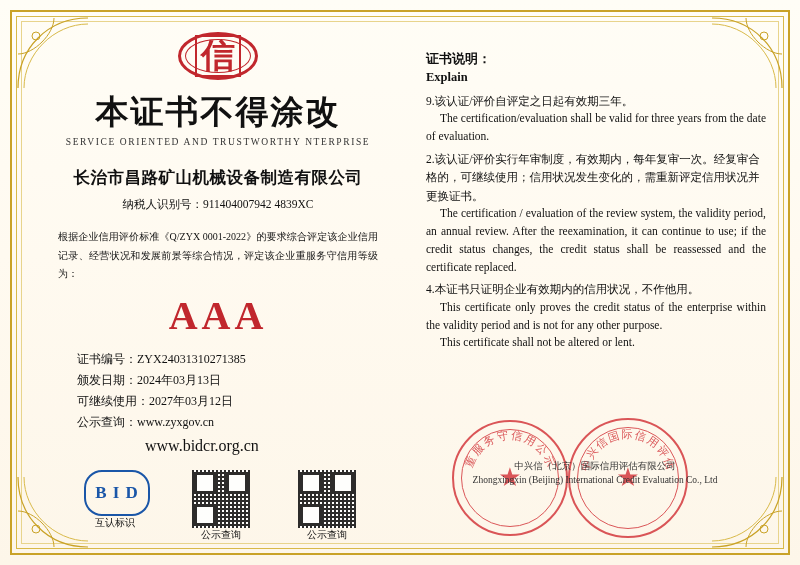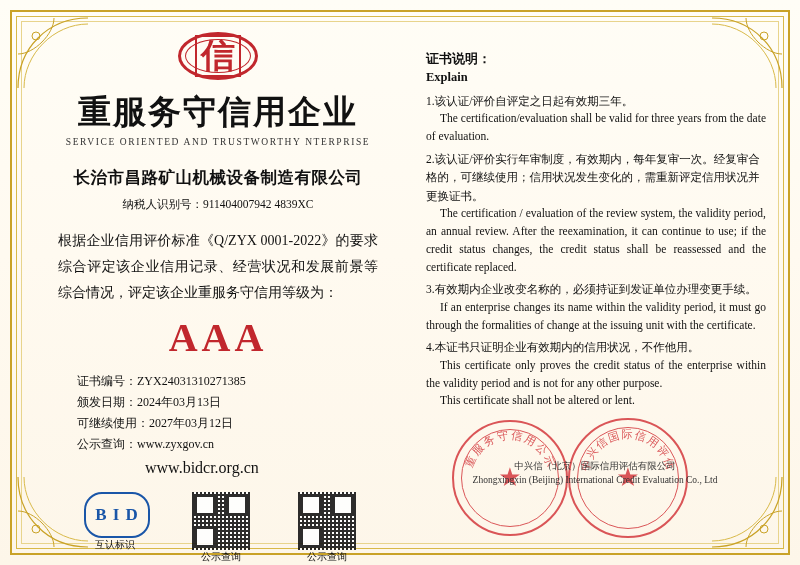--- a/index.html
+++ b/index.html
@@ -83,21 +83,21 @@
     margin-bottom:20px;font-family:"Liberation Serif",serif;
   }
   .company{
     font-size:16.5px;font-weight:bold;color:#111;margin-bottom:8px;
     letter-spacing:0.5px;
   }
   .taxrow{
     font-size:11.5px;color:#111;margin-bottom:16px;
   }
   .para{
-    font-size:14px;color:#111;line-height:1.85;
+    font-size:10px;color:#111;line-height:1.85;
     text-align:justify;width:320px;margin:0 auto 6px auto;
   }
   .grade{
     font-size:40px;color:#c1272d;font-weight:bold;
     letter-spacing:4px;margin:2px 0 10px 0;
     font-family:"Liberation Serif",serif;
   }
   .fields{
     width:300px;margin-left:18px;
   }
@@ -223,21 +223,21 @@
   </div>
 
   <div class="content">
 
     <div class="left">
 
       <div class="emblem">
         <span class="emblem-char">信</span>
       </div>
 
-      <div class="title-cn">重服务守信用企业</div>
+      <div class="title-cn">本证书不得涂改</div>
       <div class="title-en">SERVICE ORIENTED AND TRUSTWORTHY NTERPRISE</div>
 
       <div class="company">长治市昌路矿山机械设备制造有限公司</div>
       <div class="taxrow">纳税人识别号：911404007942 4839XC</div>
 
       <div class="para">根据企业信用评价标准《Q/ZYX 0001-2022》的要求综合评定该企业信用记录、经营状况和发展前景等综合情况，评定该企业重服务守信用等级为：</div>
 
       <div class="grade">AAA</div>
 
       <div class="fields">
@@ -275,30 +275,26 @@
         </div>
       </div>
 
     </div>
 
     <div class="right">
       <div class="explain-title">证书说明：</div>
       <div class="explain-title-en">Explain</div>
 
       <div class="item">
-        <div class="item-cn">1.该认证/评价自评定之日起有效期三年。</div>
+        <div class="item-cn">9.该认证/评价自评定之日起有效期三年。</div>
         <div class="item-en">The certification/evaluation shall be valid for three years from the date of evaluation.</div>
       </div>
       <div class="item">
         <div class="item-cn">2.该认证/评价实行年审制度，有效期内，每年复审一次。经复审合格的，可继续使用；信用状况发生变化的，需重新评定信用状况并更换证书。</div>
         <div class="item-en">The certification / evaluation of the review system, the validity period, an annual review. After the reexamination, it can continue to use; if the credit status changes, the credit status shall be reassessed and the certificate replaced.</div>
-      </div>
-      <div class="item">
-        <div class="item-cn">3.有效期内企业改变名称的，必须持证到发证单位办理变更手续。</div>
-        <div class="item-en">If an enterprise changes its name within the validity period, it must go through the formalities of change at the issuing unit with the certificate.</div>
       </div>
       <div class="item">
         <div class="item-cn">4.本证书只证明企业有效期内的信用状况，不作他用。</div>
         <div class="item-en">This certificate only proves the credit status of the enterprise within the validity period and is not for any other purpose.</div>
       </div>
       <div class="item">
         <div class="item-en">This certificate shall not be altered or lent.</div>
       </div>
     </div>
   </div>

